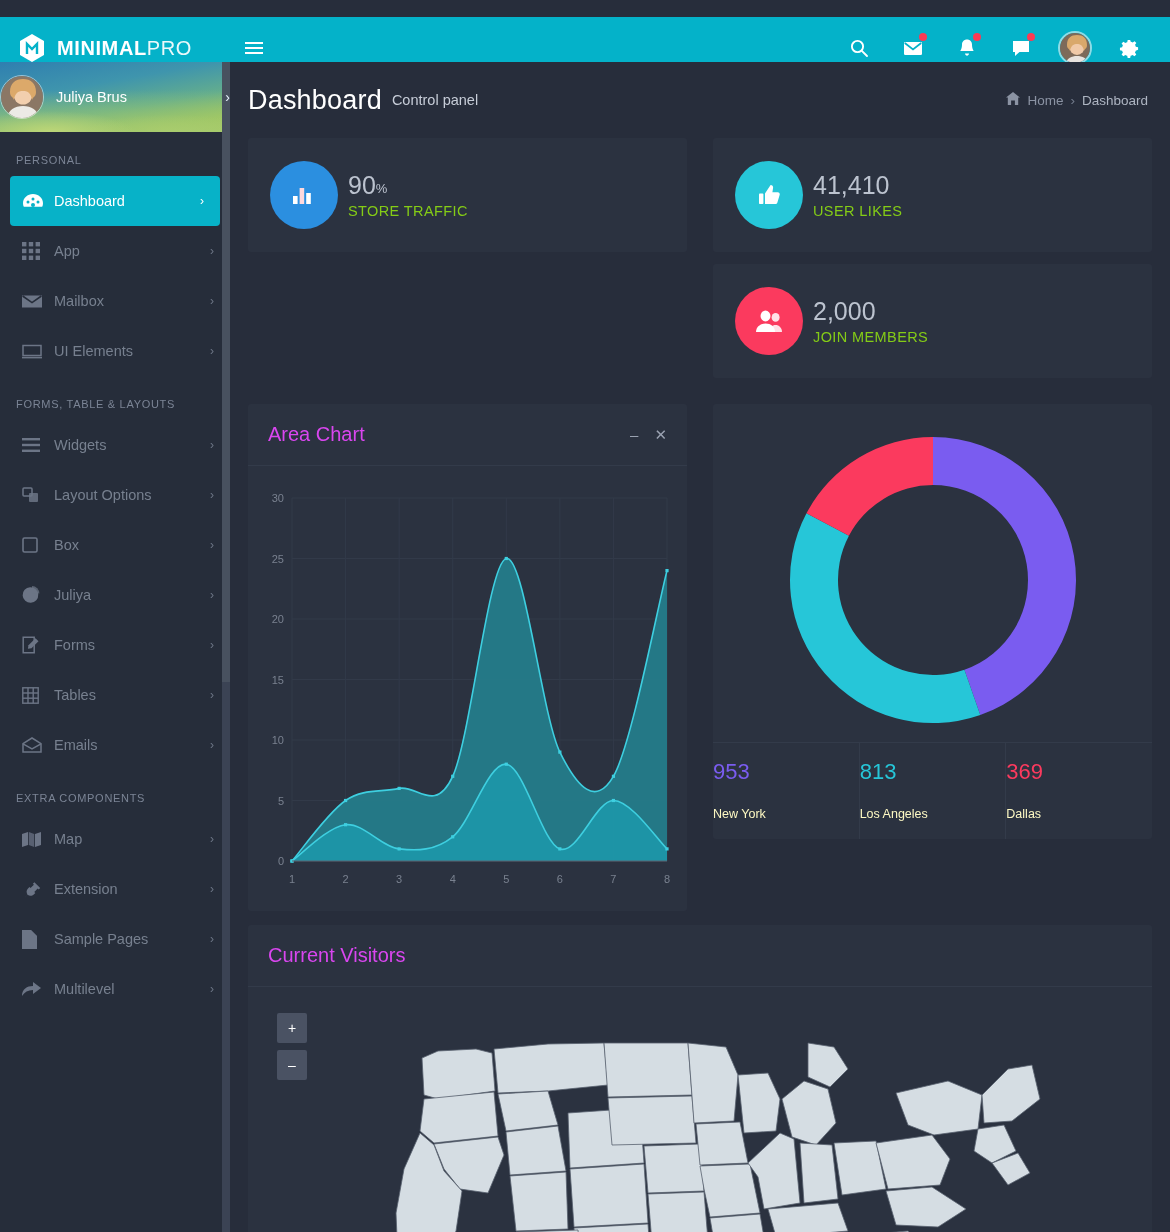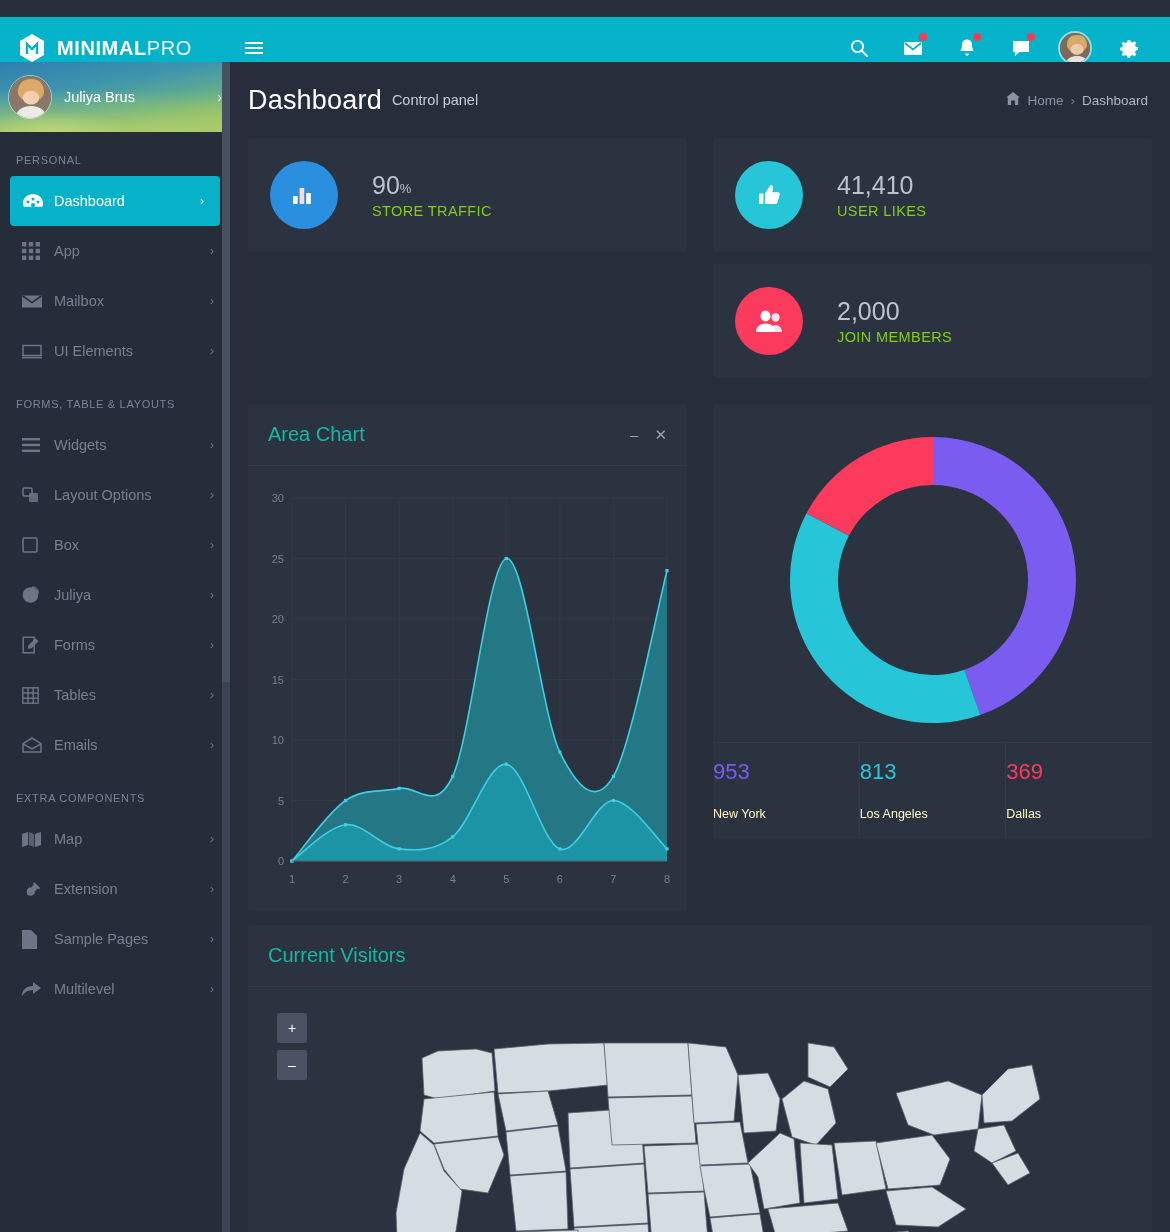--- a/index.html
+++ b/index.html
@@ -22,21 +22,21 @@
   .hamburger div { width:18px; height:2px; background:#fff; position:relative; }
   .hamburger div:before, .hamburger div:after { content:""; position:absolute; left:0; width:18px; height:2px; background:#fff; }
   .hamburger div:before { top:-5px; } .hamburger div:after { top:5px; }
   .top-actions { margin-left:auto; display:flex; align-items:center; height:62px; padding-right:16px; gap:4px; }
   .tb-btn { width:50px; height:62px; display:flex; align-items:center; justify-content:center;
     position:relative; cursor:pointer; color:#fff; }
   .tb-badge { position:absolute; width:8px; height:8px; border-radius:50%; background:#fb3a54; top:16px; right:11px; }
   .tb-avatar { width:34px; height:34px; border-radius:50%; overflow:hidden; border:2px solid rgba(255,255,255,.55); }
   
   .sidebar { position:absolute; top:62px; left:0; width:230px; height:1170px; background:#262d3a; overflow:hidden; }
-  .profile { height:70px; position:relative; display:flex; align-items:center; padding:0 8px; gap:12px; overflow:hidden; }
+  .profile { height:70px; position:relative; display:flex; align-items:center; padding:0 0; gap:12px; overflow:hidden; }
   .profile-bg { position:absolute; inset:0;
      background:linear-gradient(170deg,#2f7fb0 0%,#3f95ad 35%,#63ad8e 62%,#9cc55e 85%,#b6d052 100%); }
   .profile-bg:after{ content:""; position:absolute; left:0; right:0; bottom:0; height:42px;
      background:radial-gradient(ellipse 120px 30px at 22% 100%, rgba(190,215,120,.95), transparent 70%),
                 radial-gradient(ellipse 130px 26px at 75% 102%, rgba(170,205,110,.9), transparent 70%),
                 linear-gradient(to top, rgba(160,200,110,.85), transparent); }
   .profile-av { width:44px; height:44px; border-radius:50%; overflow:hidden; position:relative; z-index:2;
      border:1px solid rgba(255,255,255,.5); }
   .profile-name { position:relative; z-index:2; color:#fff; font-size:14.5px; }
   .profile-arrow { position:relative; z-index:2; margin-left:auto; color:#eaf3ff; font-size:14px; }
@@ -57,29 +57,29 @@
   .page-title { font-size:27px; color:#fff; font-weight:400; letter-spacing:.2px; }
   .page-sub { font-size:14.5px; color:#c7cdd8; margin-left:10px; }
   .crumbs { margin-left:auto; display:flex; align-items:center; gap:7px; color:#8b93a3; font-size:13.5px; }
   .crumbs .sep { color:#737c8d; }
   .crumbs .cur { color:#aeb5c2; }
   .content { padding:0 18px 0 18px; }
   .row { display:flex; gap:26px; }
   .col { flex:1; min-width:0; }
   
   .stat { background:#2b3240; border-radius:3px; height:114px; display:flex; align-items:center;
-     padding:0 22px; gap:34px; margin-bottom:12px; }
+     padding:0 22px; gap:10px; margin-bottom:12px; }
   .stat-ico { width:68px; height:68px; border-radius:50%; display:flex; align-items:center; justify-content:center; flex:0 0 68px; }
   .stat-val { font-size:25px; color:#bcc3cf; font-weight:400; line-height:1.15; }
   .stat-val sup { font-size:13px; vertical-align:baseline; position:relative; top:-1px; }
   .stat-lbl { font-size:14.5px; color:#84cc16; letter-spacing:.4px; margin-top:3px; }
   
   .panel { background:#2b3240; border-radius:3px; margin-top:14px; }
   .panel-head { height:62px; display:flex; align-items:center; padding:0 20px; border-bottom:1px solid #333b4a; }
-  .panel-title { font-size:20px; color:#14b8a6; font-weight:400; }
+  .panel-title { font-size:20px; color:#d946ef; font-weight:400; }
   .panel-title.sm { font-size:17px; }
   .panel-tools { margin-left:auto; display:flex; align-items:center; gap:16px; color:#9aa2b1; }
   .tool { cursor:pointer; font-size:15px; line-height:1; }
   .dots { display:flex; flex-direction:column; gap:3px; cursor:pointer; }
   .dots i { width:3px; height:3px; background:#9aa2b1; border-radius:50%; display:block; }
   .ring { width:13px; height:13px; border:1.5px solid #9aa2b1; border-radius:50%; cursor:pointer; }
   
   .chart-body { padding:18px 14px 8px 10px; }
   .axis-txt { fill:#79818f; font-size:11px; font-family:"Liberation Sans", sans-serif; }
   

